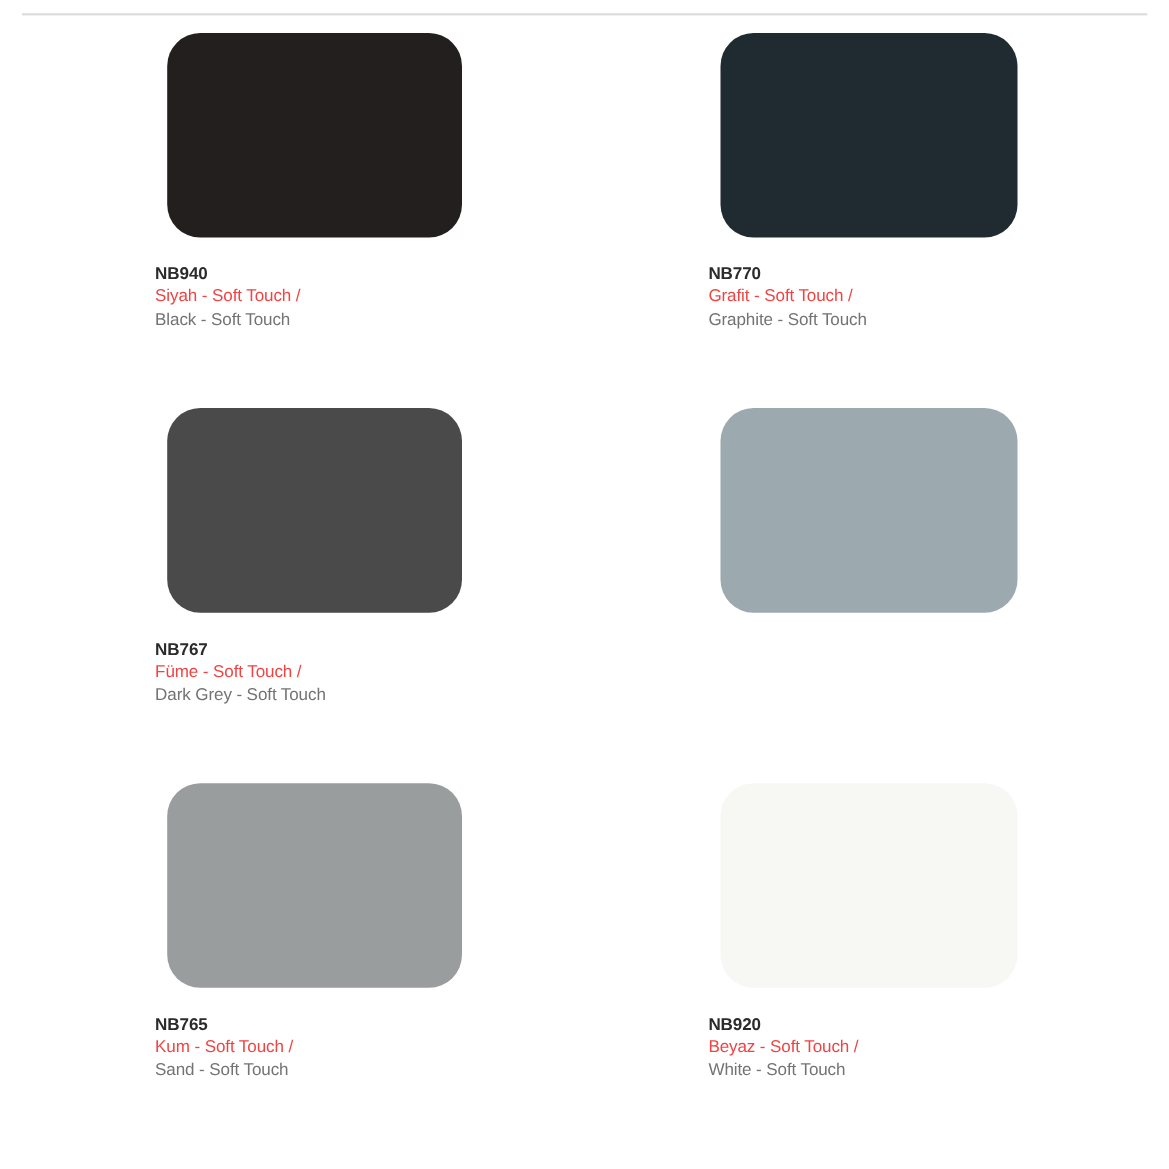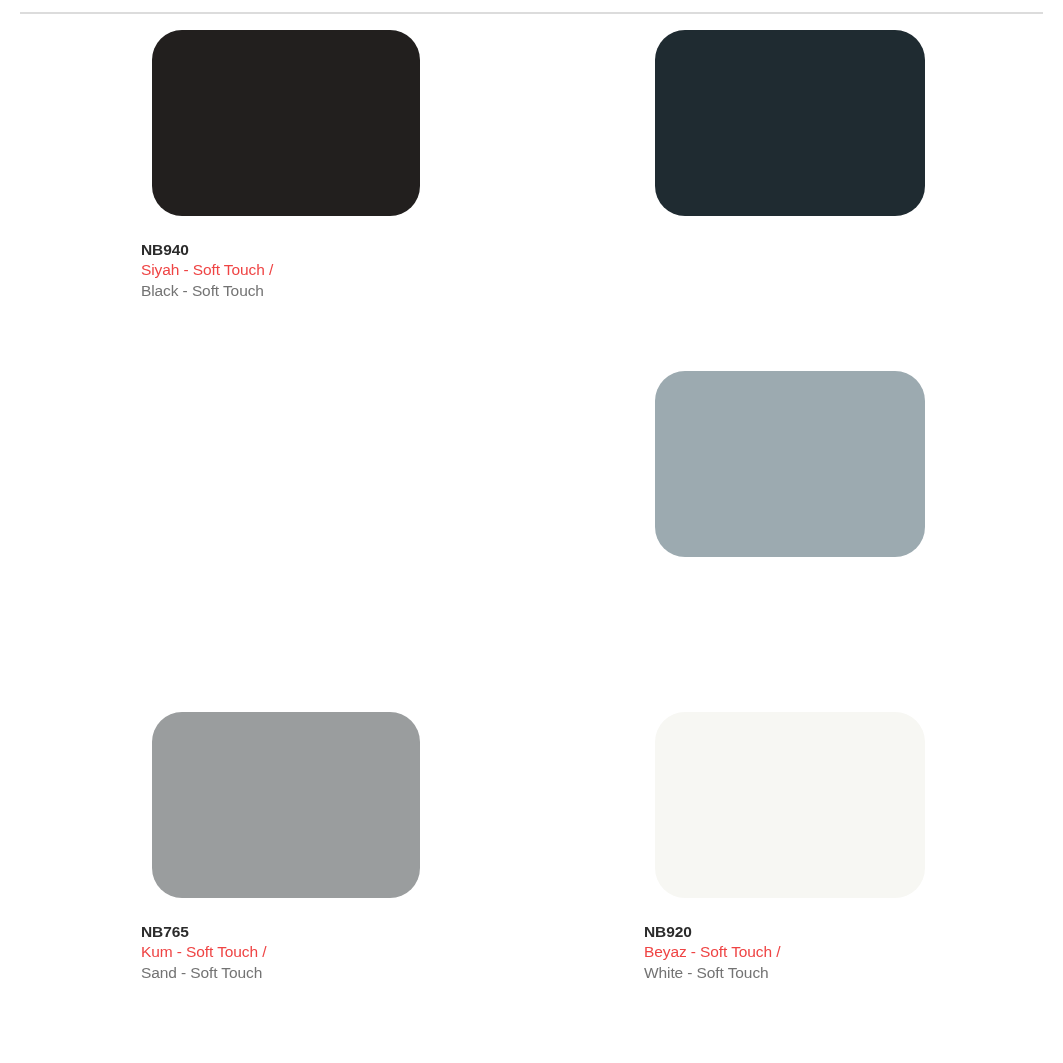--- a/index.html
+++ b/index.html
@@ -88,22 +88,35 @@
     <div class="swatch-chip" style="background-color: rgb(34, 31, 30);"></div>
     <div class="swatch-meta">
       <div class="swatch-code">NB940</div>
       <div class="swatch-name-tr">Siyah - Soft Touch /</div>
       <div class="swatch-name-en">Black - Soft Touch</div>
     </div>
   </div>
 
   <div class="swatch-card col-2">
     <div class="swatch-chip" style="background-color: rgb(31, 43, 49);"></div>
+    <div class="swatch-meta">
+      <div class="swatch-code">NB770</div>
+      <div class="swatch-name-tr">Grafit - Soft Touch /</div>
+      <div class="swatch-name-en">Graphite - Soft Touch</div>
+    </div>
   </div>
 
+  <div class="swatch-card col-1">
+    <div class="swatch-chip" style="background-color: rgb(74, 74, 74);"></div>
+    <div class="swatch-meta">
+      <div class="swatch-code">NB767</div>
+      <div class="swatch-name-tr">Füme - Soft Touch /</div>
+      <div class="swatch-name-en">Dark Grey - Soft Touch</div>
+    </div>
+  </div>
 
   <div class="swatch-card col-2">
     <div class="swatch-chip" style="background-color: rgb(156, 170, 176);"></div>
   </div>
 
   <div class="swatch-card col-1">
     <div class="swatch-chip" style="background-color: rgb(154, 157, 158);"></div>
     <div class="swatch-meta">
       <div class="swatch-code">NB765</div>
       <div class="swatch-name-tr">Kum - Soft Touch /</div>

